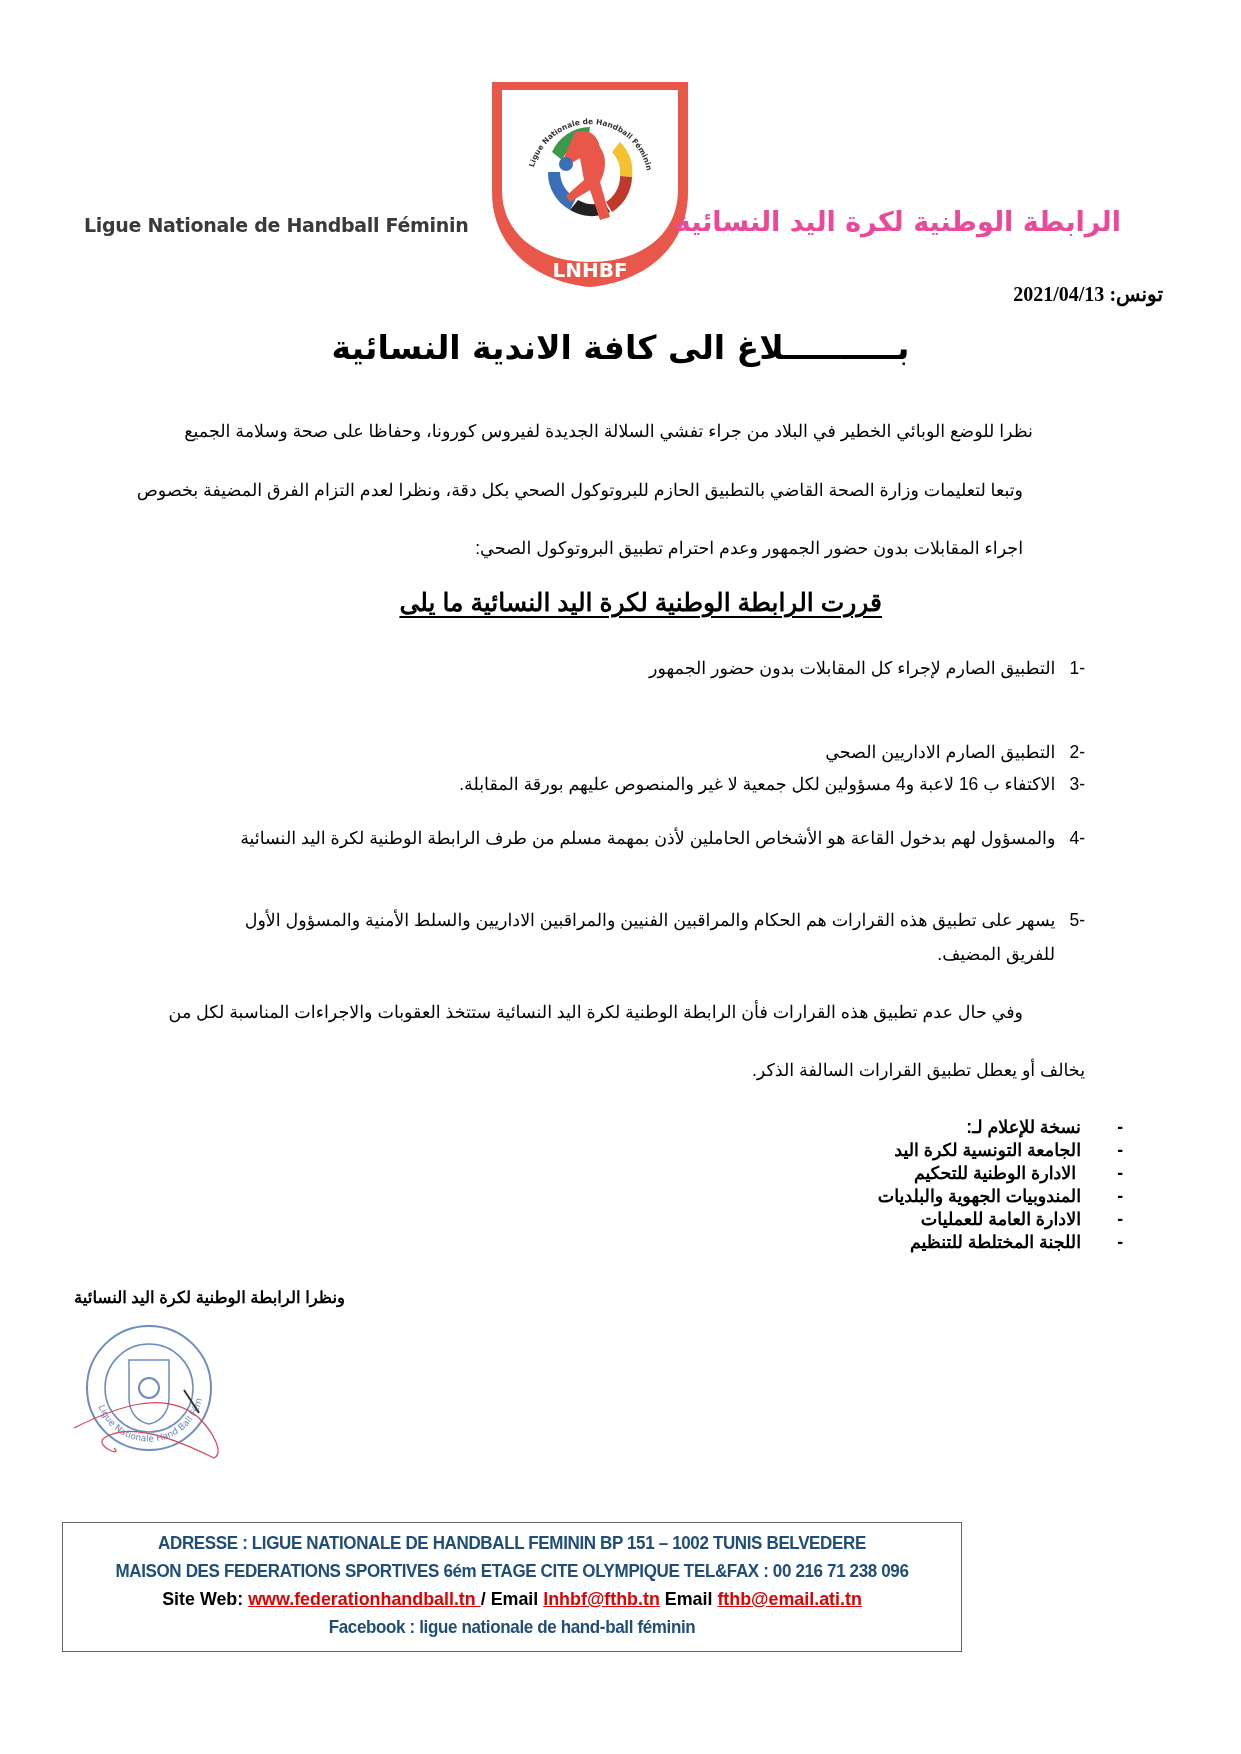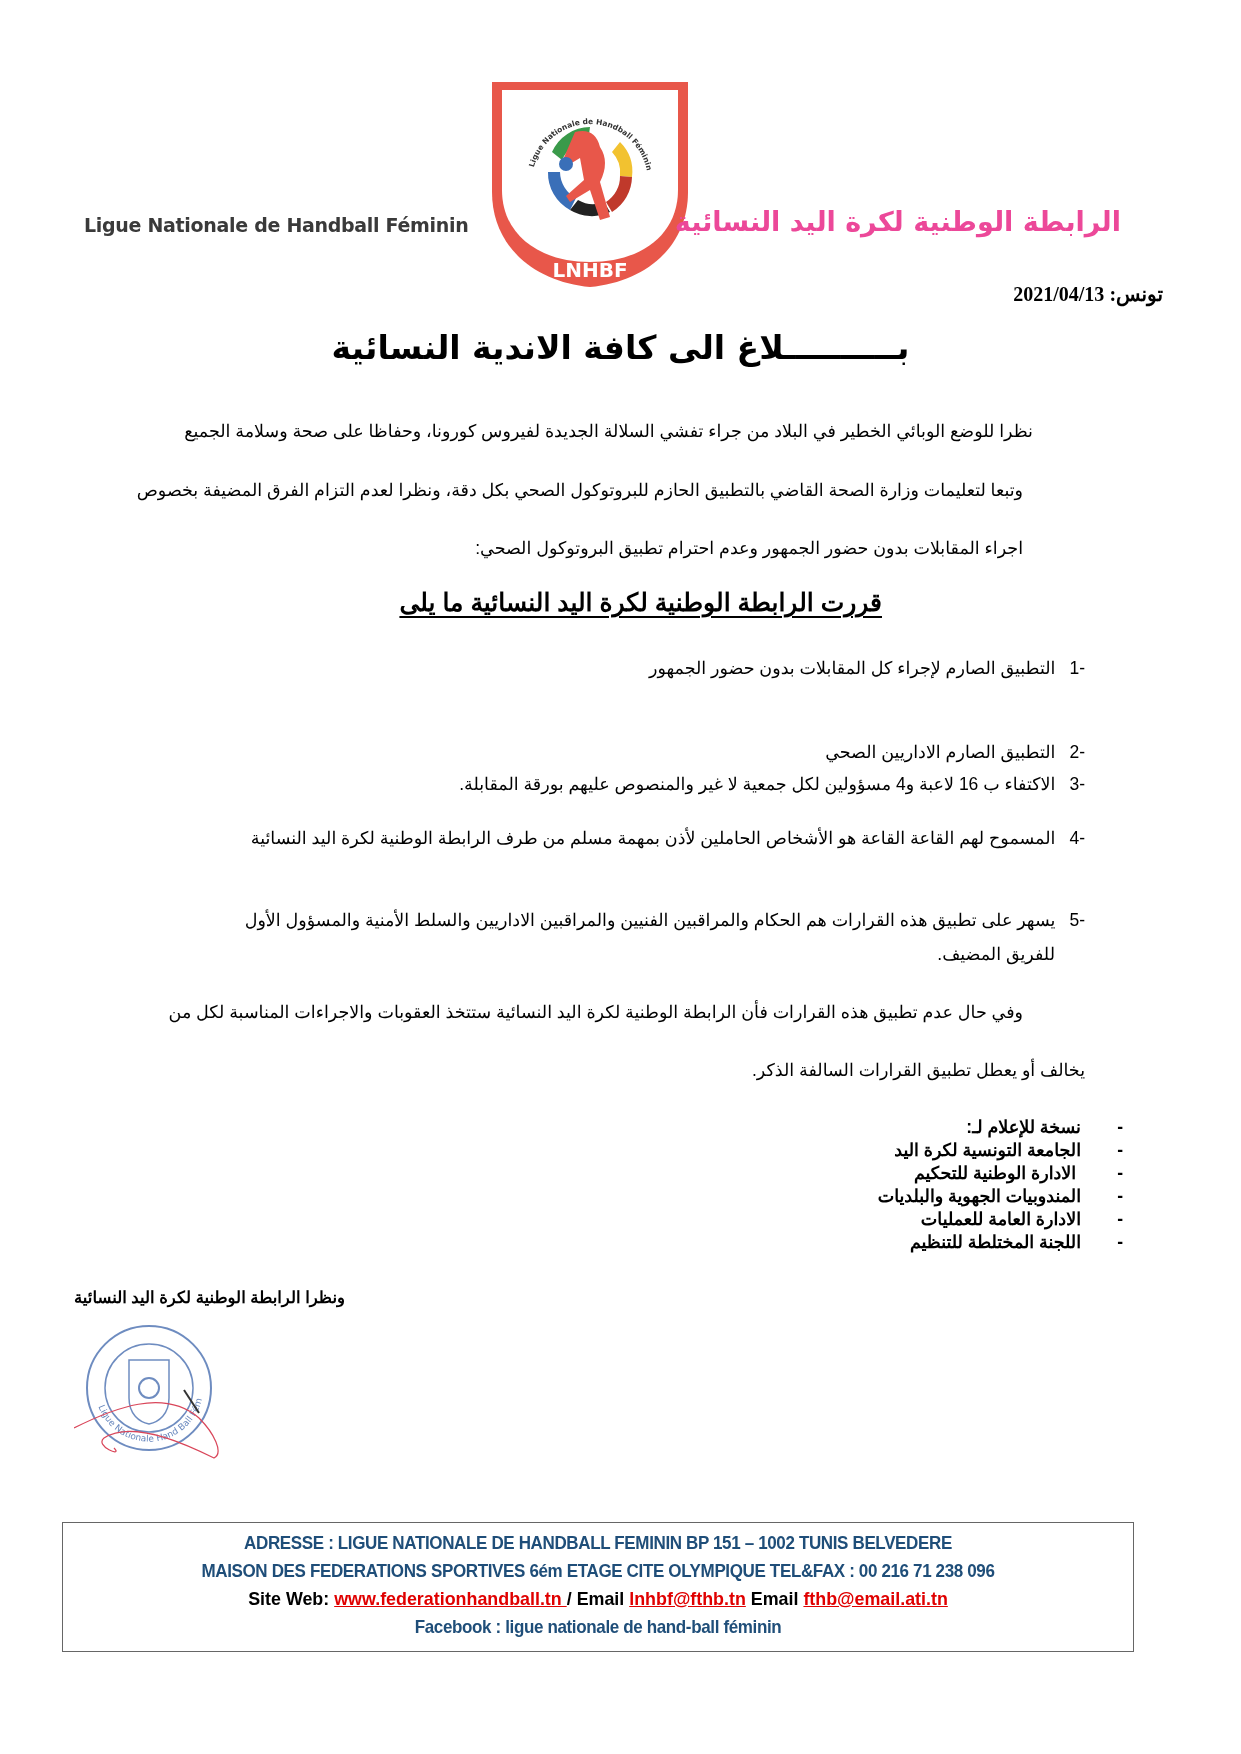--- a/index.html
+++ b/index.html
@@ -127,21 +127,21 @@
       font-size: 16.5px;
       white-space: nowrap;
     }
     .stamp {
       left: 74px; top: 1318px;
       width: 170px; height: 160px;
     }
 
     .footer-box {
       left: 62px; top: 1522px;
-      width: 1072px; height: 130px;
+      width: 900px; height: 130px;
       border: 1.5px solid #666;
       box-sizing: border-box;
       text-align: center;
       font-family: "Liberation Sans", sans-serif;
     }
     .footer-box .fl {
       position: absolute;
       left: 0; right: 0;
       white-space: nowrap;
     }
@@ -206,21 +206,21 @@
 <div class="abs rtl-line item i1">
   <span class="num">-1</span><span>التطبيق الصارم لإجراء كل المقابلات </span><b>بدون حضور الجمهور</b>
 </div>
 <div class="abs rtl-line item i2">
   <b class="num">-2</b><span>التطبيق الصارم </span><b>الاداريين الصحي</b>
 </div>
 <div class="abs rtl-line item i3">
   <span class="num">-3</span><span>الاكتفاء ب </span><b>16 لاعبة و4 مسؤولين لكل جمعية</b><span> لا غير والمنصوص عليهم بورقة المقابلة.</span>
 </div>
 <div class="abs rtl-line item i4">
-  <span class="num">-4</span><span>المسموح لهم القاعة القاعة </span><b>هو الأشخاص الحاملين لأذن بمهمة</b><span> مسلم من طرف الرابطة الوطنية لكرة اليد النسائية</span>
+  <span class="num">-4</span><span>والمسؤول لهم بدخول القاعة </span><b>هو الأشخاص الحاملين لأذن بمهمة</b><span> مسلم من طرف الرابطة الوطنية لكرة اليد النسائية</span>
 </div>
 <div class="abs rtl-line item i5">
   <b class="num">-5</b><span>يسهر على تطبيق هذه القرارات هم </span><b>الحكام والمراقبين الفنيين والمراقبين الاداريين والسلط الأمنية والمسؤول الأول</b>
 </div>
 <div class="abs rtl-line i5b">
   <b>للفريق المضيف.</b>
 </div>
 
 <div class="abs rtl-line c1">
   <span>وفي حال عدم تطبيق هذه القرارات فأن الرابطة الوطنية لكرة اليد النسائية </span><b>ستتخذ العقوبات والاجراءات المناسبة لكل من</b>

